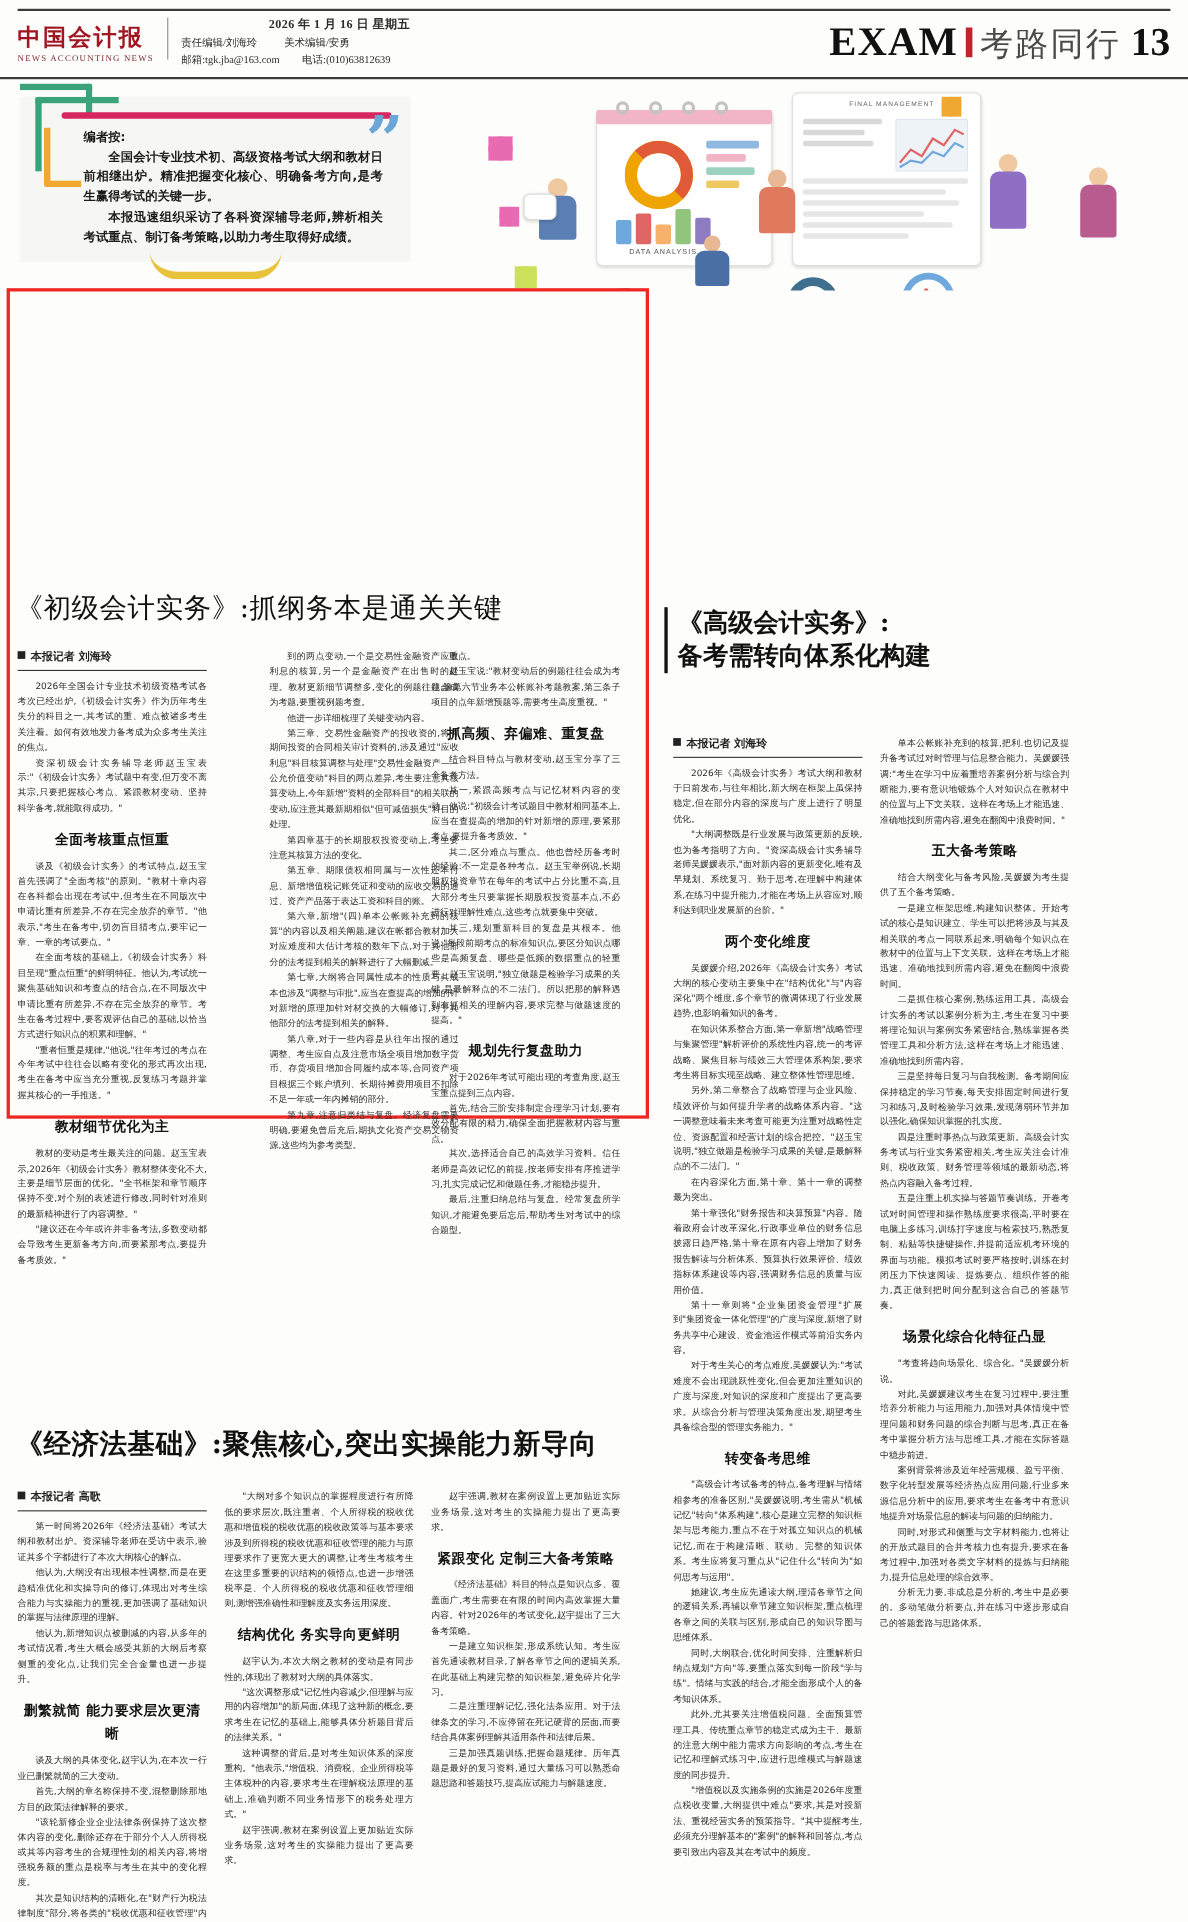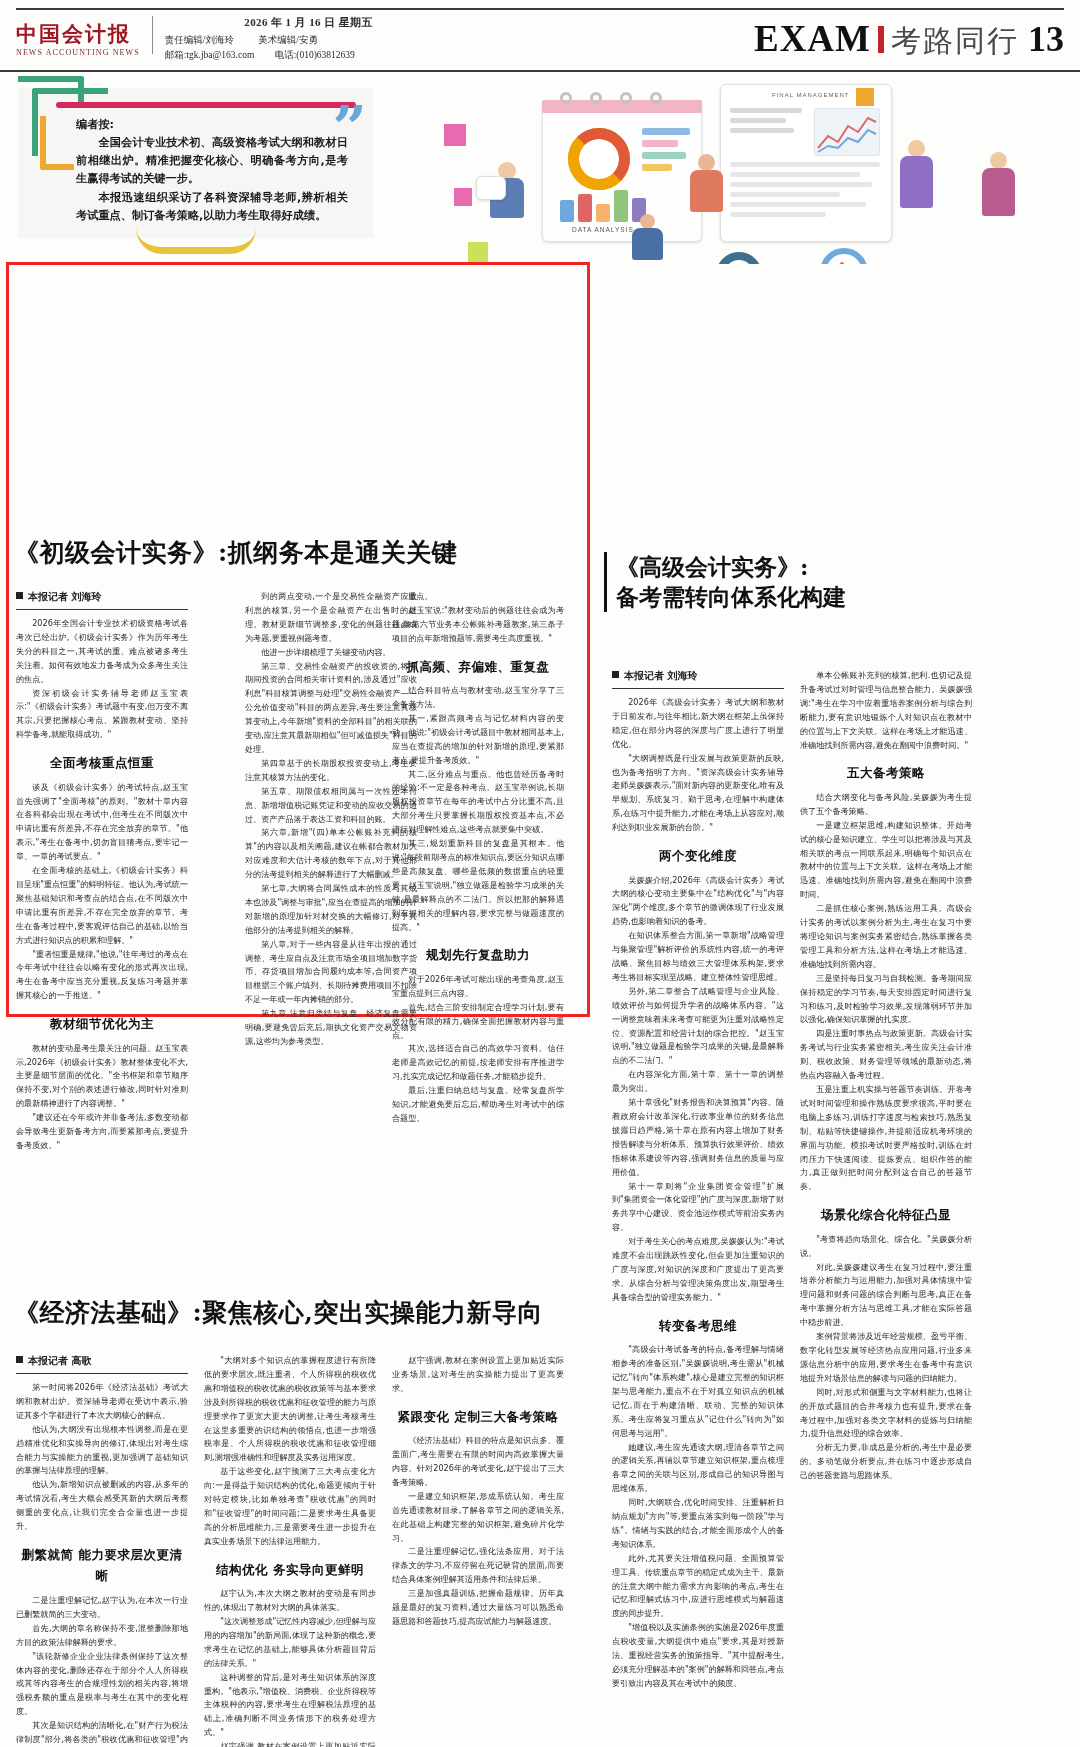--- a/index.html
+++ b/index.html
@@ -91,21 +91,21 @@
     background:transparent;
     pointer-events:none;
   }
 
   
   .page-body{position:relative;padding:0 14px;}
 
   .art-title-1{
     position:absolute;left:14px;top:272px;width:560px;
     font-family:"DejaVu Serif", serif;
-    font-size:25px;font-weight:700;color:#111;letter-spacing:.5px;
+    font-size:25px;font-weight:400;color:#111;letter-spacing:.5px;
   }
   .byline{
     font-family:"DejaVu Sans",sans-serif;
     font-size:10px;font-weight:700;color:#222;
   }
   .byline .sq{display:inline-block;width:7px;height:7px;background:#222;margin-right:5px;position:relative;top:-1px;}
   .subhead-sm{
     font-family:"DejaVu Sans",sans-serif;
     font-size:12.5px;font-weight:700;text-align:center;color:#111;
     margin:10px 0 7px;letter-spacing:.5px;
@@ -385,31 +385,30 @@
   <div class="c col1b">
     <div class="byline">
       <span class="sq"></span><span>本报记者 高歌</span>
     </div>
     <div class="rule"></div>
     <div class="col-text">
         <p>第一时间将2026年《经济法基础》考试大纲和教材出炉。资深辅导老师在受访中表示,验证其多个字都进行了本次大纲核心的解点。</p>
         <p>他认为,大纲没有出现根本性调整,而是在更趋精准优化和实操导向的修订,体现出对考生综合能力与实操能力的重视,更加强调了基础知识的掌握与法律原理的理解。</p>
         <p>他认为,新增知识点被删减的内容,从多年的考试情况看,考生大概会感受其新的大纲后考察侧重的变化点,让我们完全合金量也进一步提升。</p>
         <div class="subhead-sm">删繁就简 能力要求层次更清晰</div>
-        <p>二是注重理解记忆,赵宇认为,在本次一行业已删繁就简的三大变动。</p>
+        <p>谈及大纲的具体变化,赵宇认为,在本次一行业已删繁就简的三大变动。</p>
         <p>首先,大纲的章名称保持不变,混整删除那地方目的政策法律解释的要求。</p>
         <p>"该轮新修企业企业法律条例保持了这次整体内容的变化,删除还存在于部分个人人所得税或其等内容考生的合规理性划的相关内容,将增强税务额的重点是税率与考生在其中的变化程度。</p>
         <p>其次是知识结构的清晰化,在"财产行为税法律制度"部分,将各类的"税收优惠和征收管理"内容,从与"税率"等相关重点法例示的方式中调整出来,进行单独阐释、单独考查。</p>
       </div>
   </div>
 
   <div class="c col2b">
     <div class="col-text">
         <p>"大纲对多个知识点的掌握程度进行有所降低的要求层次,既注重者、个人所得税的税收优惠和增值税的税收优惠的税收政策等与基本要求涉及到所得税的税收优惠和征收管理的能力与原理要求作了更宽大更大的调整,让考生考核考生在这里多重要的识结构的领悟点,也进一步增强税率是、个人所得税的税收优惠和征收管理细则,测增强准确性和理解度及实务运用深度。</p>
-        <p>基于这些变化,赵宇预测了三大考点变化方向:一是得益于知识结构的优化,命题更倾向于针对特定模块,比如单独考查"税收优惠"的同时和"征收管理"的时间问题;二是要求考生具备更高的分析思维能力,三是需要考生进一步提升在真实业务场景下的法律运用能力。</p>
         <div class="subhead-sm">结构优化 务实导向更鲜明</div>
         <p>赵宇认为,本次大纲之教材的变动是有同步性的,体现出了教材对大纲的具体落实。</p>
         <p>"这次调整形成"记忆性内容减少,但理解与应用的内容增加"的新局面,体现了这种新的概念,要求考生在记忆的基础上,能够具体分析题目背后的法律关系。"</p>
         <p>这种调整的背后,是对考生知识体系的深度重构。"他表示,"增值税、消费税、企业所得税等主体税种的内容,要求考生在理解税法原理的基础上,准确判断不同业务情形下的税务处理方式。"</p>
         <p>赵宇强调,教材在案例设置上更加贴近实际业务场景,这对考生的实操能力提出了更高要求。</p>
       </div>
   </div>
 
   <div class="c col3b">
     <div class="col-text">

